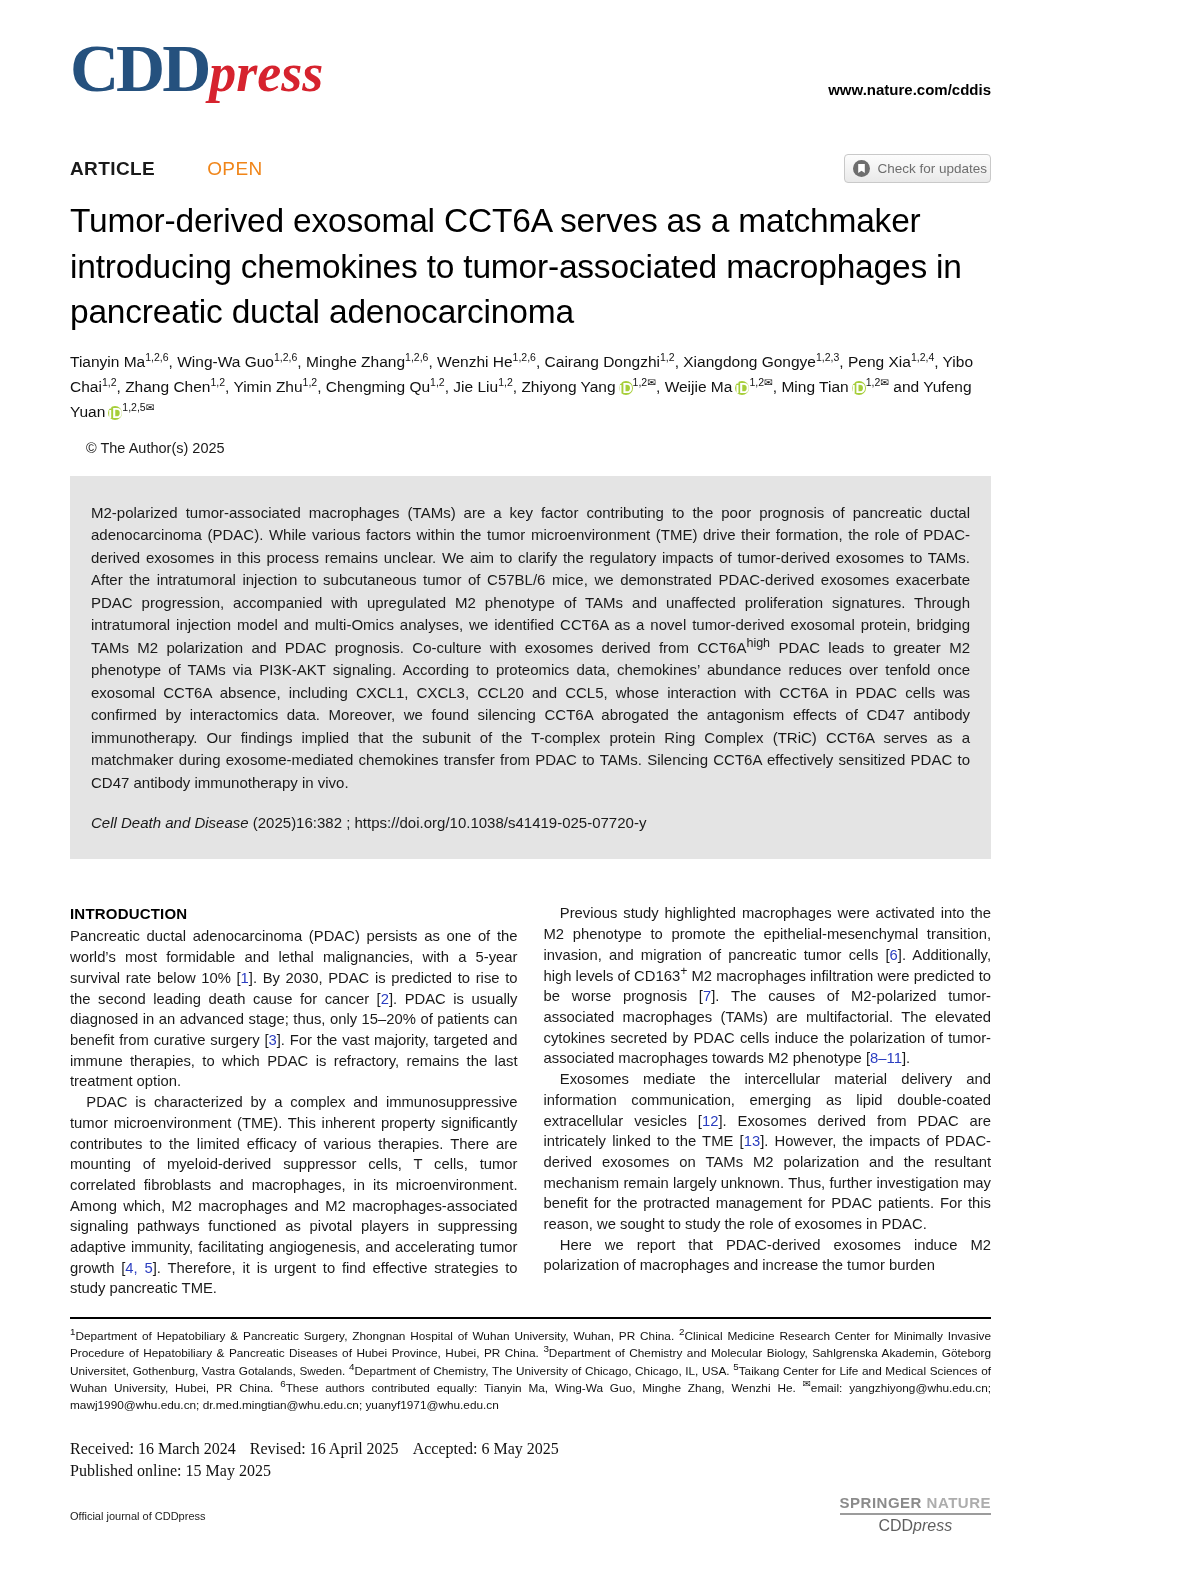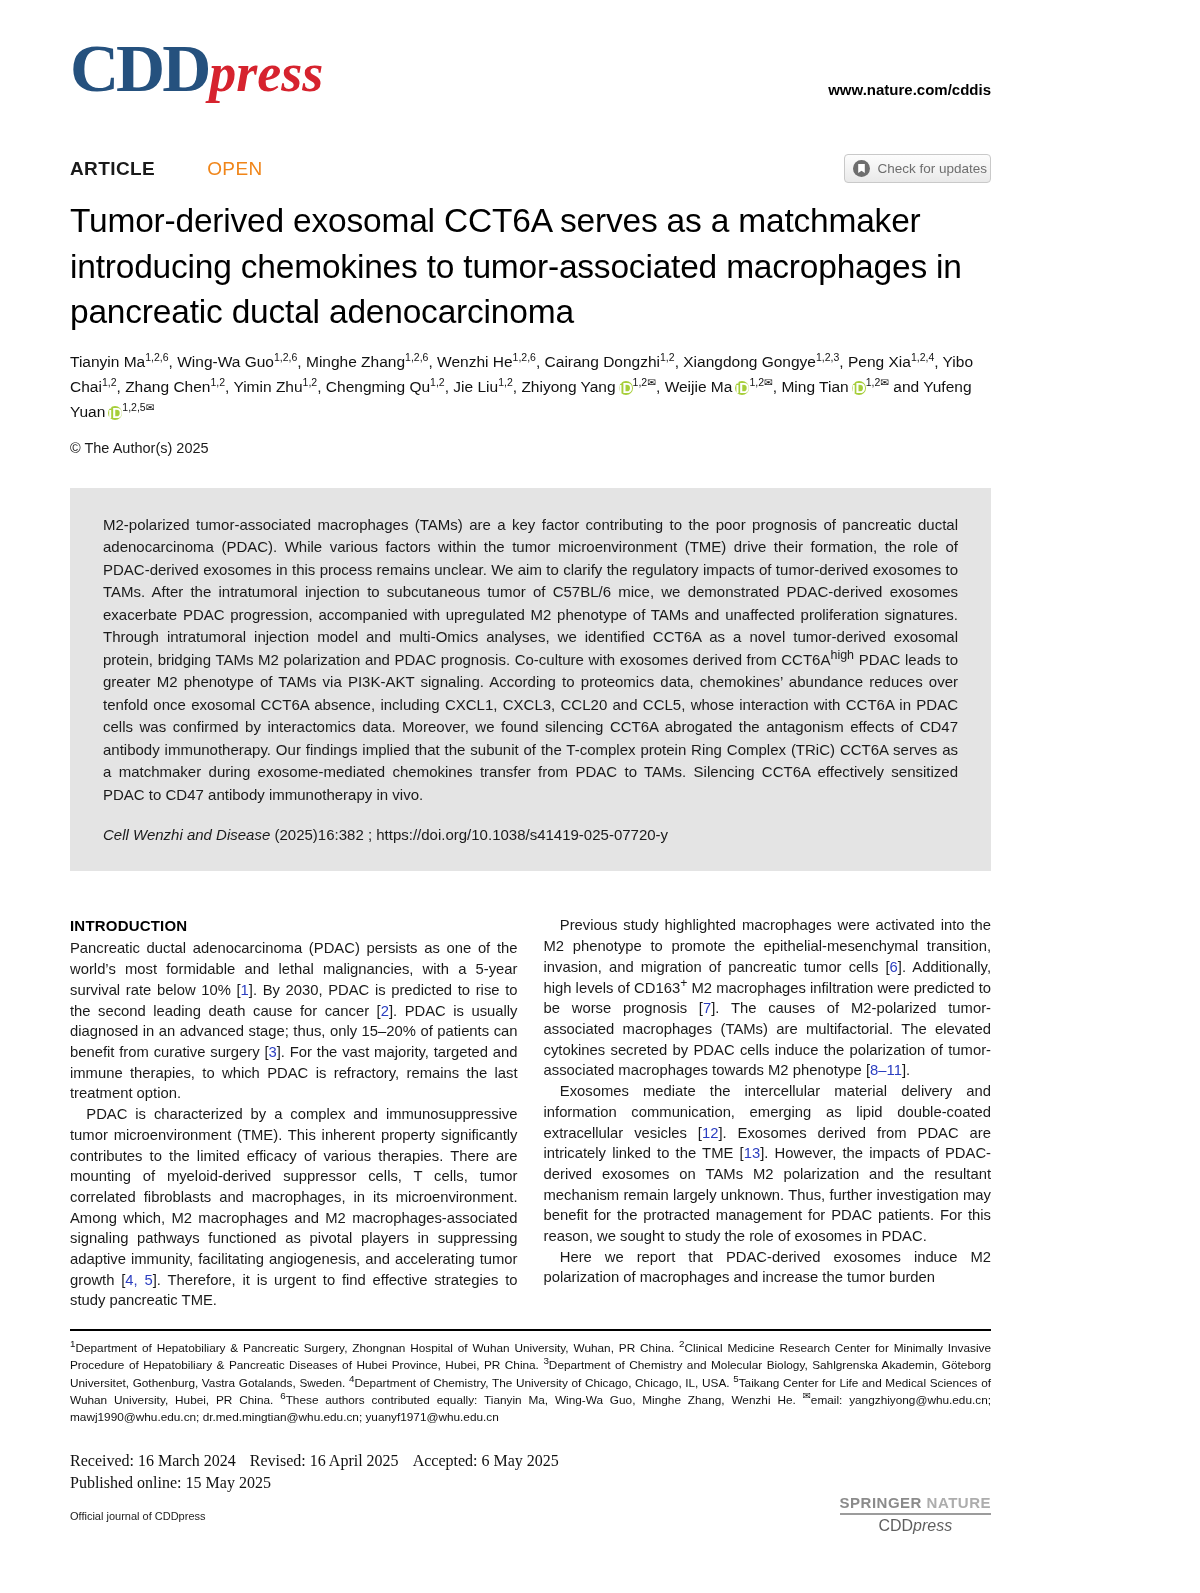--- a/index.html
+++ b/index.html
@@ -18,24 +18,24 @@
   .article-bar{margin-top:52px;display:flex;align-items:center;}
   .kicker{font-size:19px;font-weight:bold;letter-spacing:.4px;color:#1a1a1a;}
   .open{font-size:19px;font-weight:normal;color:#f08519;margin-left:52px;letter-spacing:.4px;}
   .check-updates{margin-left:auto;display:flex;align-items:center;gap:7px;background:linear-gradient(180deg,#fdfdfd,#e9e9e9);border:1px solid #c9c9c9;border-radius:4px;padding:5px 3px 5px 8px;color:#6e6e6e;font-size:13.5px;cursor:pointer;}
 
   
   .title{margin:15px 0 0;font-size:33.5px;font-weight:400;line-height:1.36;color:#000;letter-spacing:-.2px;}
   .authors{margin:14px 0 0;font-size:15.5px;line-height:1.62;color:#111;}
   .authors sup{font-size:10.5px;text-align:right;}
   .orcid{display:inline-block;width:14px;height:14px;border-radius:50%;background:#a6ce39;color:#fff;font-size:14px;font-weight:bold;text-align:center;line-height:15px;margin-left:3px;vertical-align:-1px;}
-  .copyright{margin:16px 0 0;font-size:14.5px;color:#1a1a1a;}
+  .copyright{margin:16px 16px 0;font-size:14.5px;color:#1a1a1a;}
 
   
-  .abstract{background:#e4e4e4;margin-top:32px;padding:26px 33px 28px;}
+  .abstract{background:#e4e4e4;margin-top:20px;padding:26px 21px 28px;}
   .abs-text{margin:0;font-size:15px;line-height:1.5;text-align:justify;color:#1a1a1a;}
   .citation{margin:20px 0 0;font-size:15px;color:#1a1a1a;}
   .citation em{font-family:"Liberation Sans",sans-serif;}
 
   
   .columns{display:flex;gap:26px;margin-top:44px;}
   .col{width:500px;font-size:14.8px;line-height:1.4;text-align:justify;color:#1a1a1a;}
   .section-heading{margin:0 0 2px;font-size:15px;font-weight:bold;letter-spacing:.2px;color:#000;}
   .para{margin:0;}
   .para.indent{text-indent:1.1em;}
@@ -88,21 +88,21 @@
 
     <h1 class="title">Tumor-derived exosomal CCT6A serves as a matchmaker introducing chemokines to tumor-associated macrophages in pancreatic ductal adenocarcinoma</h1>
 
     <p class="authors"><span>Tianyin Ma</span><sup>1,2,6</sup>, <span>Wing-Wa Guo</span><sup>1,2,6</sup>, <span>Minghe Zhang</span><sup>1,2,6</sup>, <span>Wenzhi He</span><sup>1,2,6</sup>, <span>Cairang Dongzhi</span><sup>1,2</sup>, <span>Xiangdong Gongye</span><sup>1,2,3</sup>, <span>Peng Xia</span><sup>1,2,4</sup>, <span>Yibo Chai</span><sup>1,2</sup>, <span>Zhang Chen</span><sup>1,2</sup>, <span>Yimin Zhu</span><sup>1,2</sup>, <span>Chengming Qu</span><sup>1,2</sup>, <span>Jie Liu</span><sup>1,2</sup>, <span>Zhiyong Yang</span><span class="orcid">iD</span><sup>1,2✉</sup>, <span>Weijie Ma</span><span class="orcid">iD</span><sup>1,2✉</sup>, <span>Ming Tian</span><span class="orcid">iD</span><sup>1,2✉</sup> and <span>Yufeng Yuan</span><span class="orcid">iD</span><sup>1,2,5✉</sup></p>
 
     <p class="copyright">© The Author(s) 2025</p>
 
     <section class="abstract">
       <p class="abs-text">M2-polarized tumor-associated macrophages (TAMs) are a key factor contributing to the poor prognosis of pancreatic ductal adenocarcinoma (PDAC). While various factors within the tumor microenvironment (TME) drive their formation, the role of PDAC-derived exosomes in this process remains unclear. We aim to clarify the regulatory impacts of tumor-derived exosomes to TAMs. After the intratumoral injection to subcutaneous tumor of C57BL/6 mice, we demonstrated PDAC-derived exosomes exacerbate PDAC progression, accompanied with upregulated M2 phenotype of TAMs and unaffected proliferation signatures. Through intratumoral injection model and multi-Omics analyses, we identified CCT6A as a novel tumor-derived exosomal protein, bridging TAMs M2 polarization and PDAC prognosis. Co-culture with exosomes derived from CCT6A<sup>high</sup> PDAC leads to greater M2 phenotype of TAMs via PI3K-AKT signaling. According to proteomics data, chemokines’ abundance reduces over tenfold once exosomal CCT6A absence, including CXCL1, CXCL3, CCL20 and CCL5, whose interaction with CCT6A in PDAC cells was confirmed by interactomics data. Moreover, we found silencing CCT6A abrogated the antagonism effects of CD47 antibody immunotherapy. Our findings implied that the subunit of the T-complex protein Ring Complex (TRiC) CCT6A serves as a matchmaker during exosome-mediated chemokines transfer from PDAC to TAMs. Silencing CCT6A effectively sensitized PDAC to CD47 antibody immunotherapy in vivo.</p>
       <p class="citation">
-        <em>Cell Wenzhi and Disease</em><span> (2025)16:382 ; https://doi.org/10.1038/s41419-025-07720-y</span>
+        <em>Cell Death and Disease</em><span> (2025)16:382 ; https://doi.org/10.1038/s41419-025-07720-y</span>
       </p>
     </section>
 
     <div class="columns">
       <div class="col">
         <h2 class="section-heading">INTRODUCTION</h2>
         <div>
             <p class="para">Pancreatic ductal adenocarcinoma (PDAC) persists as one of the world’s most formidable and lethal malignancies, with a 5-year survival rate below 10% [<span class="ref">1</span>]. By 2030, PDAC is predicted to rise to the second leading death cause for cancer [<span class="ref">2</span>]. PDAC is usually diagnosed in an advanced stage; thus, only 15–20% of patients can benefit from curative surgery [<span class="ref">3</span>]. For the vast majority, targeted and immune therapies, to which PDAC is refractory, remains the last treatment option.</p>
             <p class="para indent">PDAC is characterized by a complex and immunosuppressive tumor microenvironment (TME). This inherent property significantly contributes to the limited efficacy of various therapies. There are mounting of myeloid-derived suppressor cells, T cells, tumor correlated fibroblasts and macrophages, in its microenvironment. Among which, M2 macrophages and M2 macrophages-associated signaling pathways functioned as pivotal players in suppressing adaptive immunity, facilitating angiogenesis, and accelerating tumor growth [<span class="ref">4, 5</span>]. Therefore, it is urgent to find effective strategies to study pancreatic TME.</p>
           </div>

